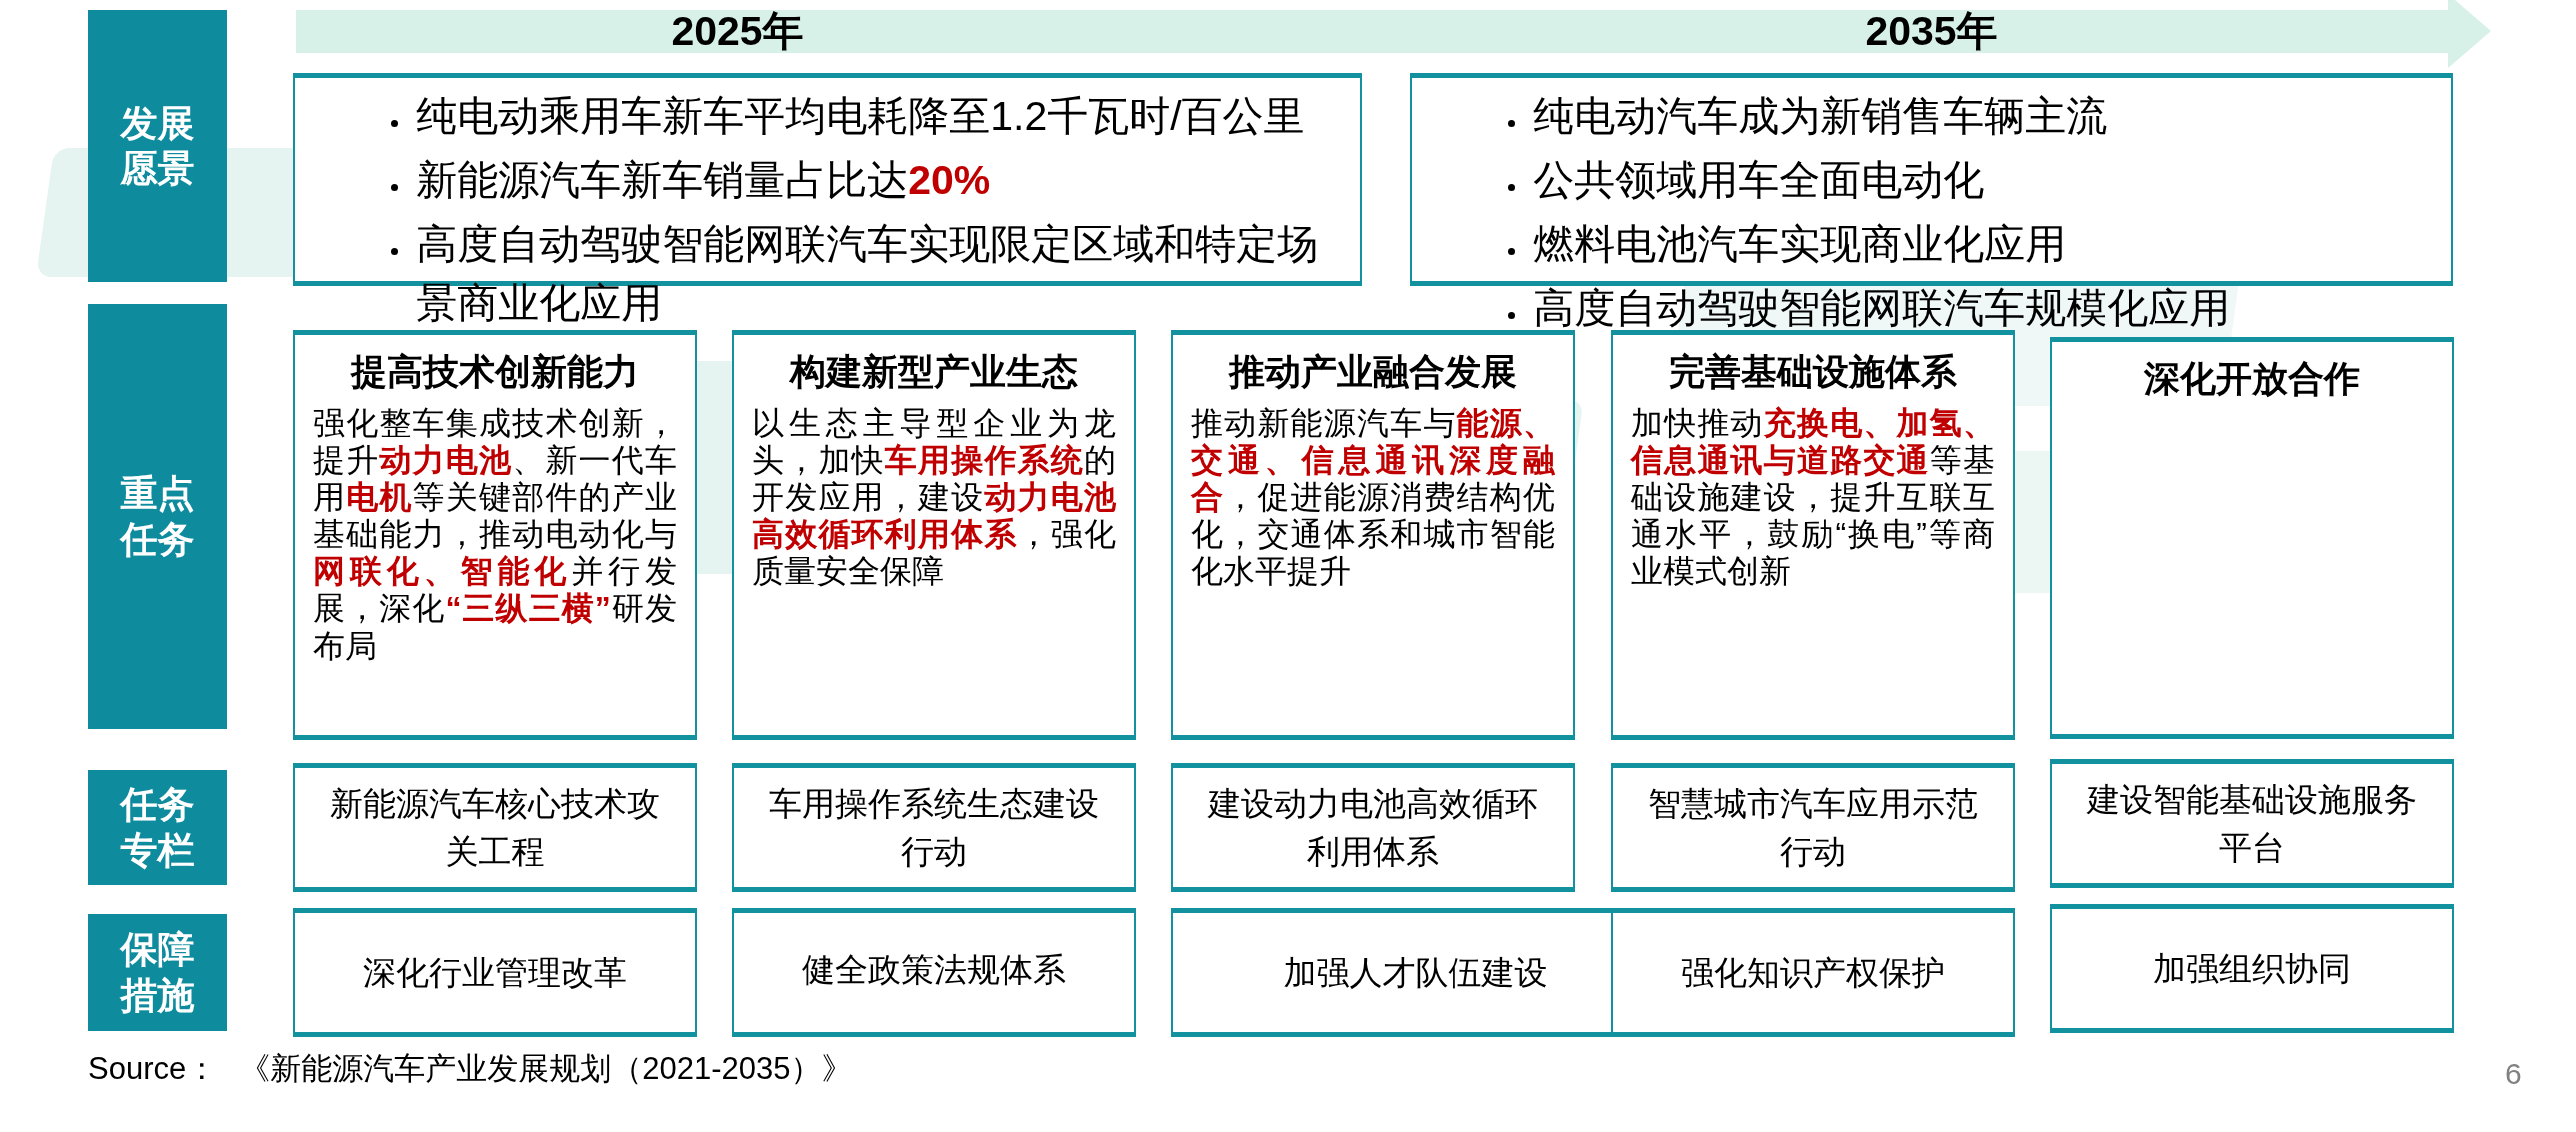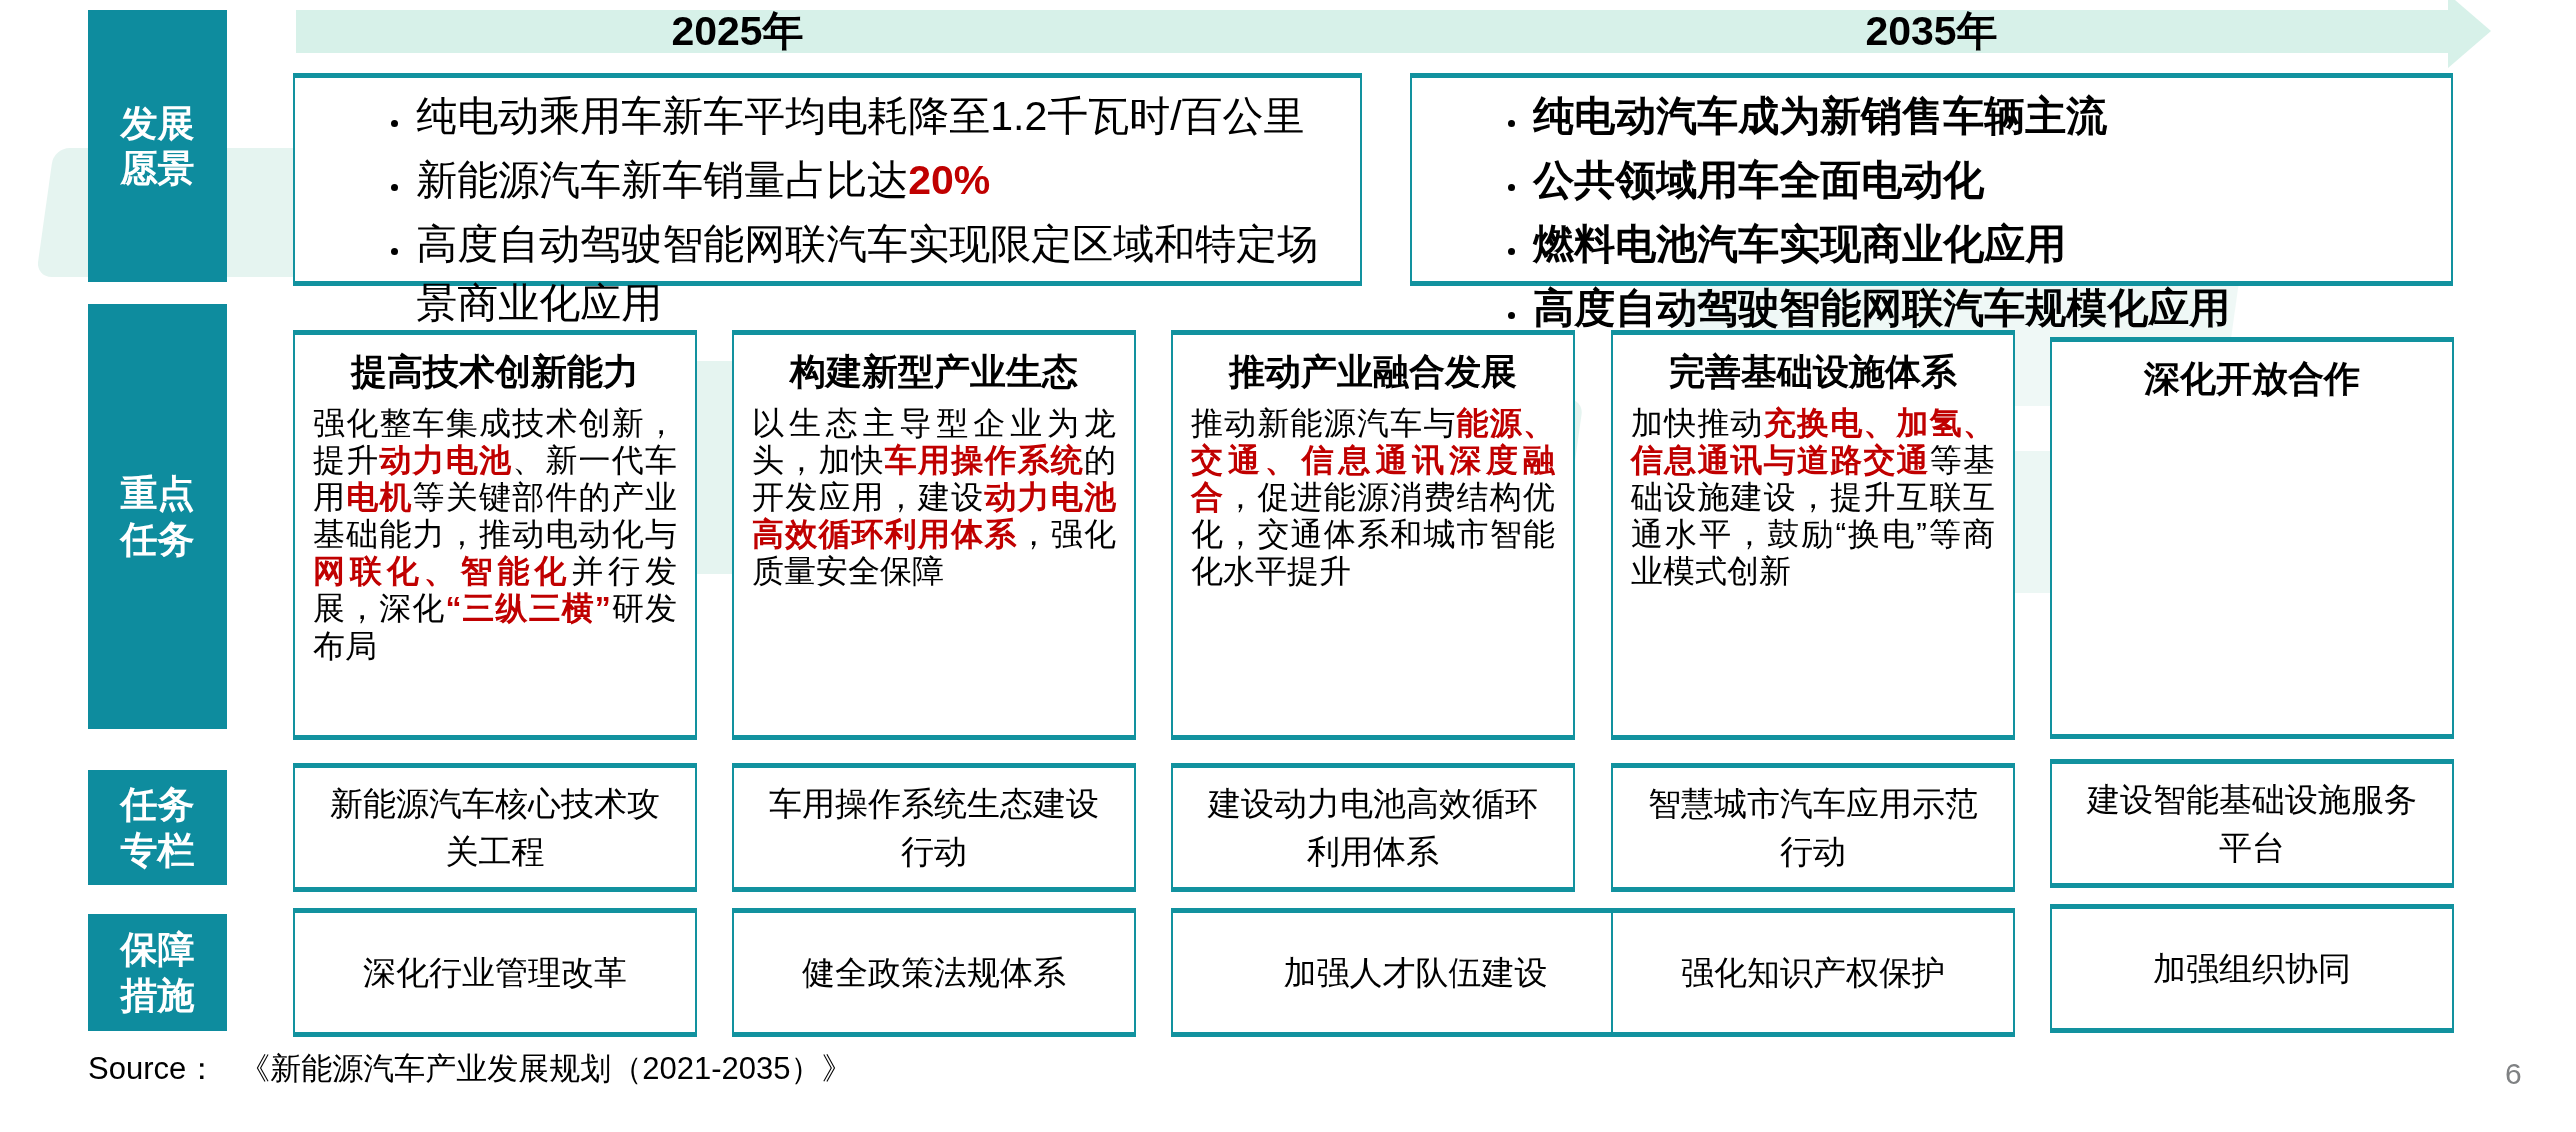--- a/index.html
+++ b/index.html
@@ -90,21 +90,21 @@
       <span>措施</span>
     </div>
 
     <div class="tealbox vision" style="left:293px;top:73px;width:1069px;height:213px;">
       <ul>
         <li><span>纯电动乘用车新车平均电耗降至1.2千瓦时/百公里</span></li>
         <li><span>新能源汽车新车销量占比达</span><span class="hl">20%</span></li>
         <li><span>高度自动驾驶智能网联汽车实现限定区域和特定场景商业化应用</span></li>
       </ul>
     </div>
-    <div class="tealbox vision" style="left:1410px;top:73px;width:1043px;height:213px;font-weight:bold;">
+    <div class="tealbox vision" style="left:1410px;top:73px;width:1043px;height:213px;">
       <ul>
         <li><span>纯电动汽车成为新销售车辆主流</span></li>
         <li><span>公共领域用车全面电动化</span></li>
         <li><span>燃料电池汽车实现商业化应用</span></li>
         <li><span>高度自动驾驶智能网联汽车规模化应用</span></li>
       </ul>
     </div>
 
     <div class="tealbox" style="left:293px;top:330px;width:404px;height:410px;">
       <div class="col-title">提高技术创新能力</div>
@@ -126,21 +126,21 @@
       <div class="col-title">深化开放合作</div>
     </div>
 
     <div class="tealbox centerbox" style="left:293px;top:763px;width:404px;height:129px;">新能源汽车核心技术攻关工程</div>
     <div class="tealbox centerbox" style="left:732px;top:763px;width:404px;height:129px;">车用操作系统生态建设行动</div>
     <div class="tealbox centerbox" style="left:1171px;top:763px;width:404px;height:129px;">建设动力电池高效循环利用体系</div>
     <div class="tealbox centerbox" style="left:1611px;top:763px;width:404px;height:129px;">智慧城市汽车应用示范行动</div>
     <div class="tealbox centerbox" style="left:2050px;top:759px;width:404px;height:129px;">建设智能基础设施服务平台</div>
 
     <div class="tealbox centerbox" style="left:293px;top:908px;width:404px;height:129px;">深化行业管理改革</div>
-    <div class="tealbox centerbox" style="left:732px;top:908px;width:404px;height:129px;">健全政策法规体系</div>
+    <div class="tealbox centerbox" style="left:732px;top:908px;width:404px;height:129px;font-family:Liberation Mono, monospace;">健全政策法规体系</div>
     <div class="tealbox centerbox" style="left:1171px;top:908px;width:489px;height:129px;">加强人才队伍建设</div>
     <div class="tealbox centerbox" style="left:1611px;top:908px;width:404px;height:129px;">强化知识产权保护</div>
     <div class="tealbox centerbox" style="left:2050px;top:904px;width:404px;height:129px;">加强组织协同</div>
 
     <div class="source">
       <span>Source：</span><span class="ttl">《新能源汽车产业发展规划（2021-2035）》</span>
     </div>
     <div class="pagenum">6</div>
 
   </div>

